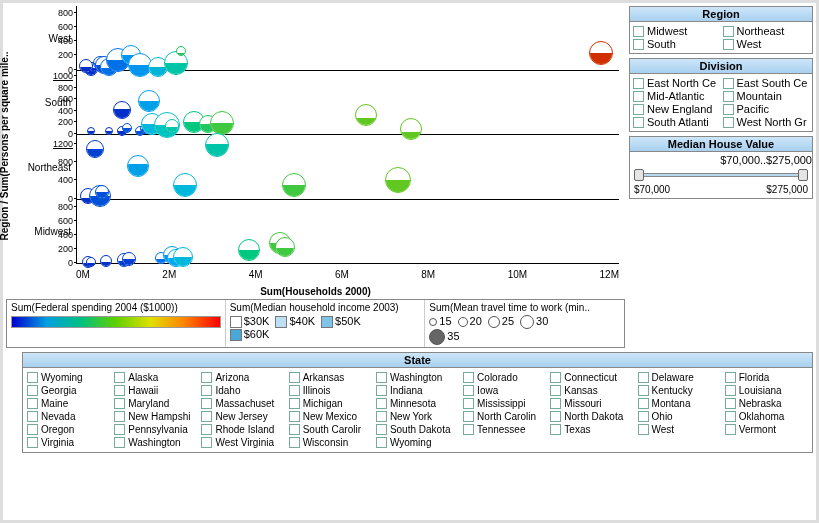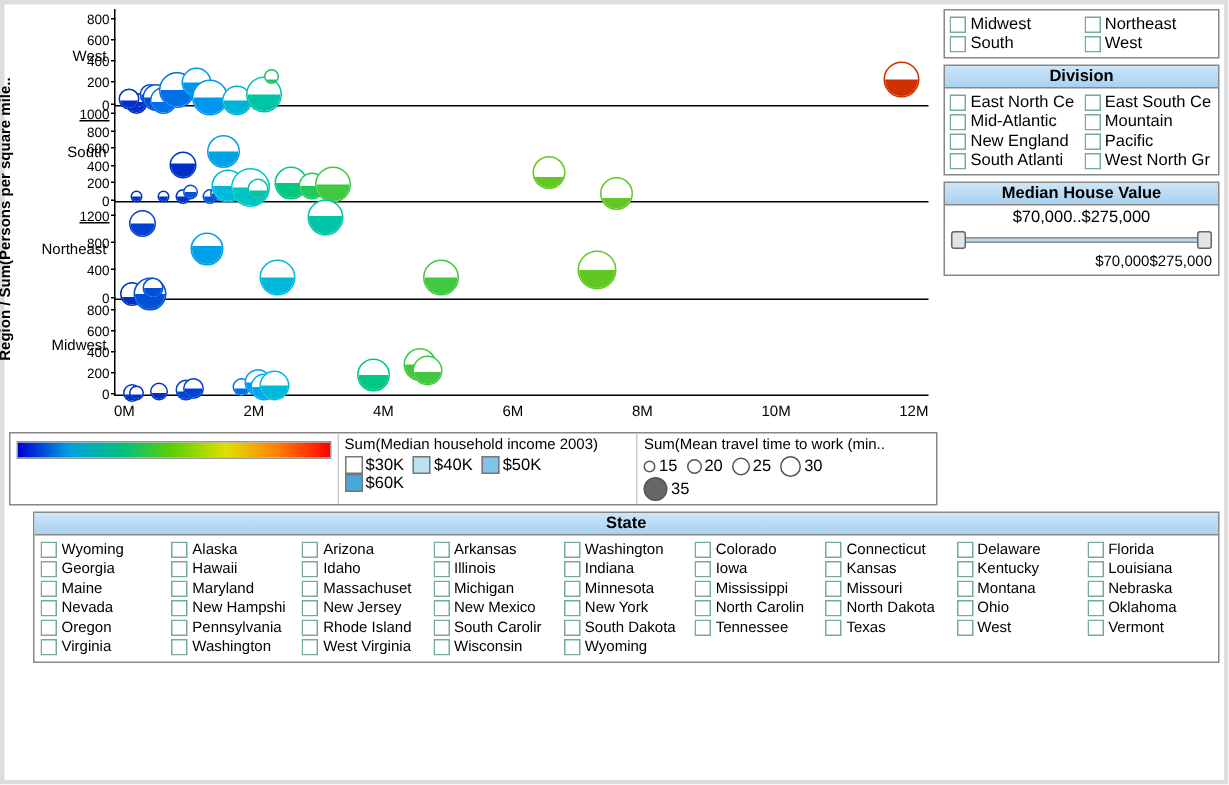--- a/index.html
+++ b/index.html
@@ -7,25 +7,25 @@
   .wrap { width: 819px; height: 523px; border: 3px solid #ddd; position: relative; padding: 3px; }
   .top { display: flex; gap: 4px; }
   .chart-area { flex: 1; position: relative; }
   .side { width: 184px; display: flex; flex-direction: column; gap: 4px; }
   .panel { border: 1px solid #888; background: #fff; }
   .panel-h { background: linear-gradient(to bottom,#cde6f9,#a9d1ef); text-align: center; font-weight: bold; font-size: 11px; padding: 1px 0; border-bottom: 1px solid #888; }
   .panel-b { padding: 3px; }
   .cb-grid { display: grid; grid-template-columns: 1fr 1fr; gap: 1px 3px; }
   .cb-row { display: flex; align-items: center; gap: 3px; white-space: nowrap; overflow: hidden; }
   .cb { width: 11px; height: 11px; border: 1px solid #7a9; background: #fff; flex-shrink: 0; }
-  .slider-panel .val { text-align: center; padding: 2px 0; }
+  .slider-panel .val { text-align: right; padding: 2px 0; }
   .slider-panel .track { position: relative; height: 14px; margin: 0 6px 2px 6px; }
   .slider-panel .rail { position:absolute; left:0; right:0; top:5px; height:4px; background:#b8d8f0; border:1px solid #888; border-radius:2px; }
   .slider-panel .hh { position:absolute; top:1px; width:10px; height:12px; background:#e4e4e4; border:1px solid #666; border-radius:2px; }
-  .slider-panel .lbls { display:flex; justify-content:flex-end; padding:0 4px 3px 4px; font-size:10px; }
+  .slider-panel .lbls { display:flex; justify-content:space-between; padding:0 4px 3px 4px; font-size:10px; }
   .legend-row { display:flex; border:1px solid #888; margin-top:2px; }
   .legend-cell { padding:2px 4px; flex:1; border-right:1px solid #ccc; }
   .legend-cell:last-child { border-right:none; }
   .legend-cell .hdr { font-size:10px; }
   .grad { height:12px; width:100%; background:linear-gradient(to right,#0000d0,#00a0e0,#00c080,#60d000,#e0e000,#ff8000,#ff0000); margin-top:3px; border:1px solid #999; }
   .grad-lbls { display:flex; justify-content:space-between; font-size:10px; margin-top:1px; }
   .sw { width:12px; height:12px; display:inline-block; vertical-align:middle; border:1px solid #777; margin-right:2px; }
   .circ { width:12px; height:12px; display:inline-block; vertical-align:middle; border:1px solid #555; border-radius:50%; background:#fff; margin-right:2px; }
   .circ.f { background:#666; }
   .state-panel { margin-top:4px;margin-left:16px; }
@@ -258,36 +258,39 @@
         <div class="xticks" id="xticks">
             <span>0M</span>
             <span>2M</span>
             <span>4M</span>
             <span>6M</span>
             <span>8M</span>
             <span>10M</span>
             <span>12M</span>
           </div>
       </div>
+      <div class="xlab">Sum(Households 2000)</div>
       <div class="legend-row">
         <div class="legend-cell" style="flex:1.1">
+          <div class="hdr">Sum(Federal spending 2004 ($1000))</div>
           <div class="grad"></div>
         </div>
         <div class="legend-cell" style="flex:1">
           <div class="hdr">Sum(Median household income 2003)</div>
           <div id="fill-sw" style="margin-top:2px"><span style="margin-right: 6px;"><span class="sw" style="background: rgb(255, 255, 255);"></span>$30K</span><span style="margin-right: 6px;"><span class="sw" style="background: rgb(188, 223, 244);"></span>$40K</span><span style="margin-right: 6px;"><span class="sw" style="background: rgb(127, 196, 232);"></span>$50K</span><br><span style="margin-right: 6px;"><span class="sw" style="background: rgb(74, 168, 216);"></span>$60K</span></div>
         </div>
         <div class="legend-cell" style="flex:1">
           <div class="hdr">Sum(Mean travel time to work (min..</div>
           <div id="size-sw" style="margin-top:2px"><span style="margin-right: 6px;"><span class="circ" style="width: 8px; height: 8px;"></span>15</span><span style="margin-right: 6px;"><span class="circ" style="width: 10px; height: 10px;"></span>20</span><span style="margin-right: 6px;"><span class="circ" style="width: 12px; height: 12px;"></span>25</span><span style="margin-right: 6px;"><span class="circ" style="width: 14px; height: 14px;"></span>30</span><br><span style="margin-right: 6px;"><span class="circ f" style="width: 16px; height: 16px;"></span>35</span></div>
         </div>
       </div>
     </div>
     <div class="side">
       <div class="panel">
+        <div class="panel-h">Region</div>
         <div class="panel-b">
             <div class="cb-grid" id="region-grid">
               <div class="cb-row">
                 <span class="cb"></span>
                 <span>Midwest</span>
               </div>
               <div class="cb-row">
                 <span class="cb"></span>
                 <span>Northeast</span>
               </div>

